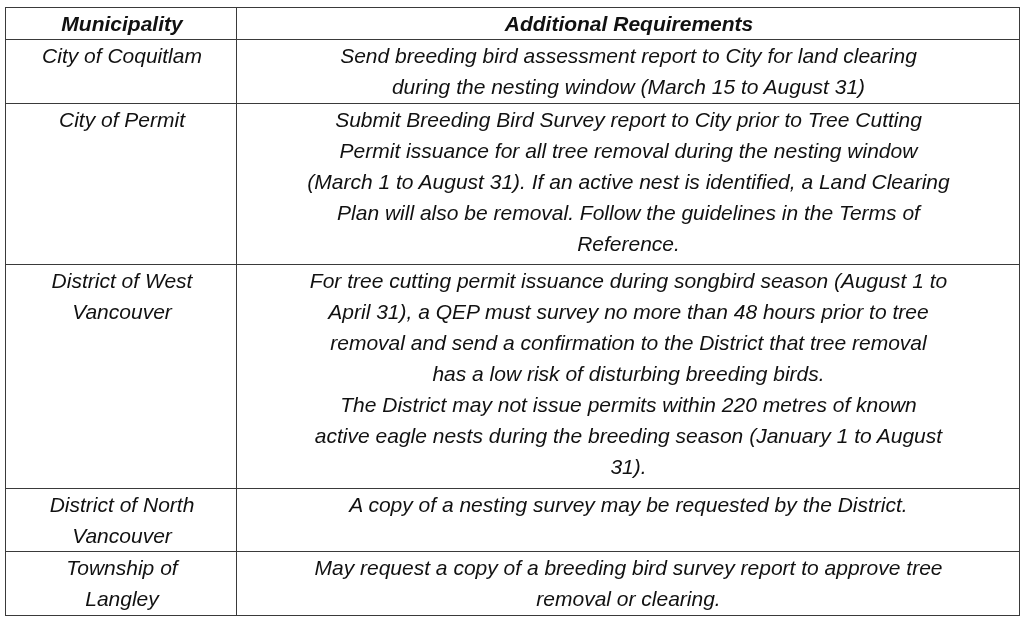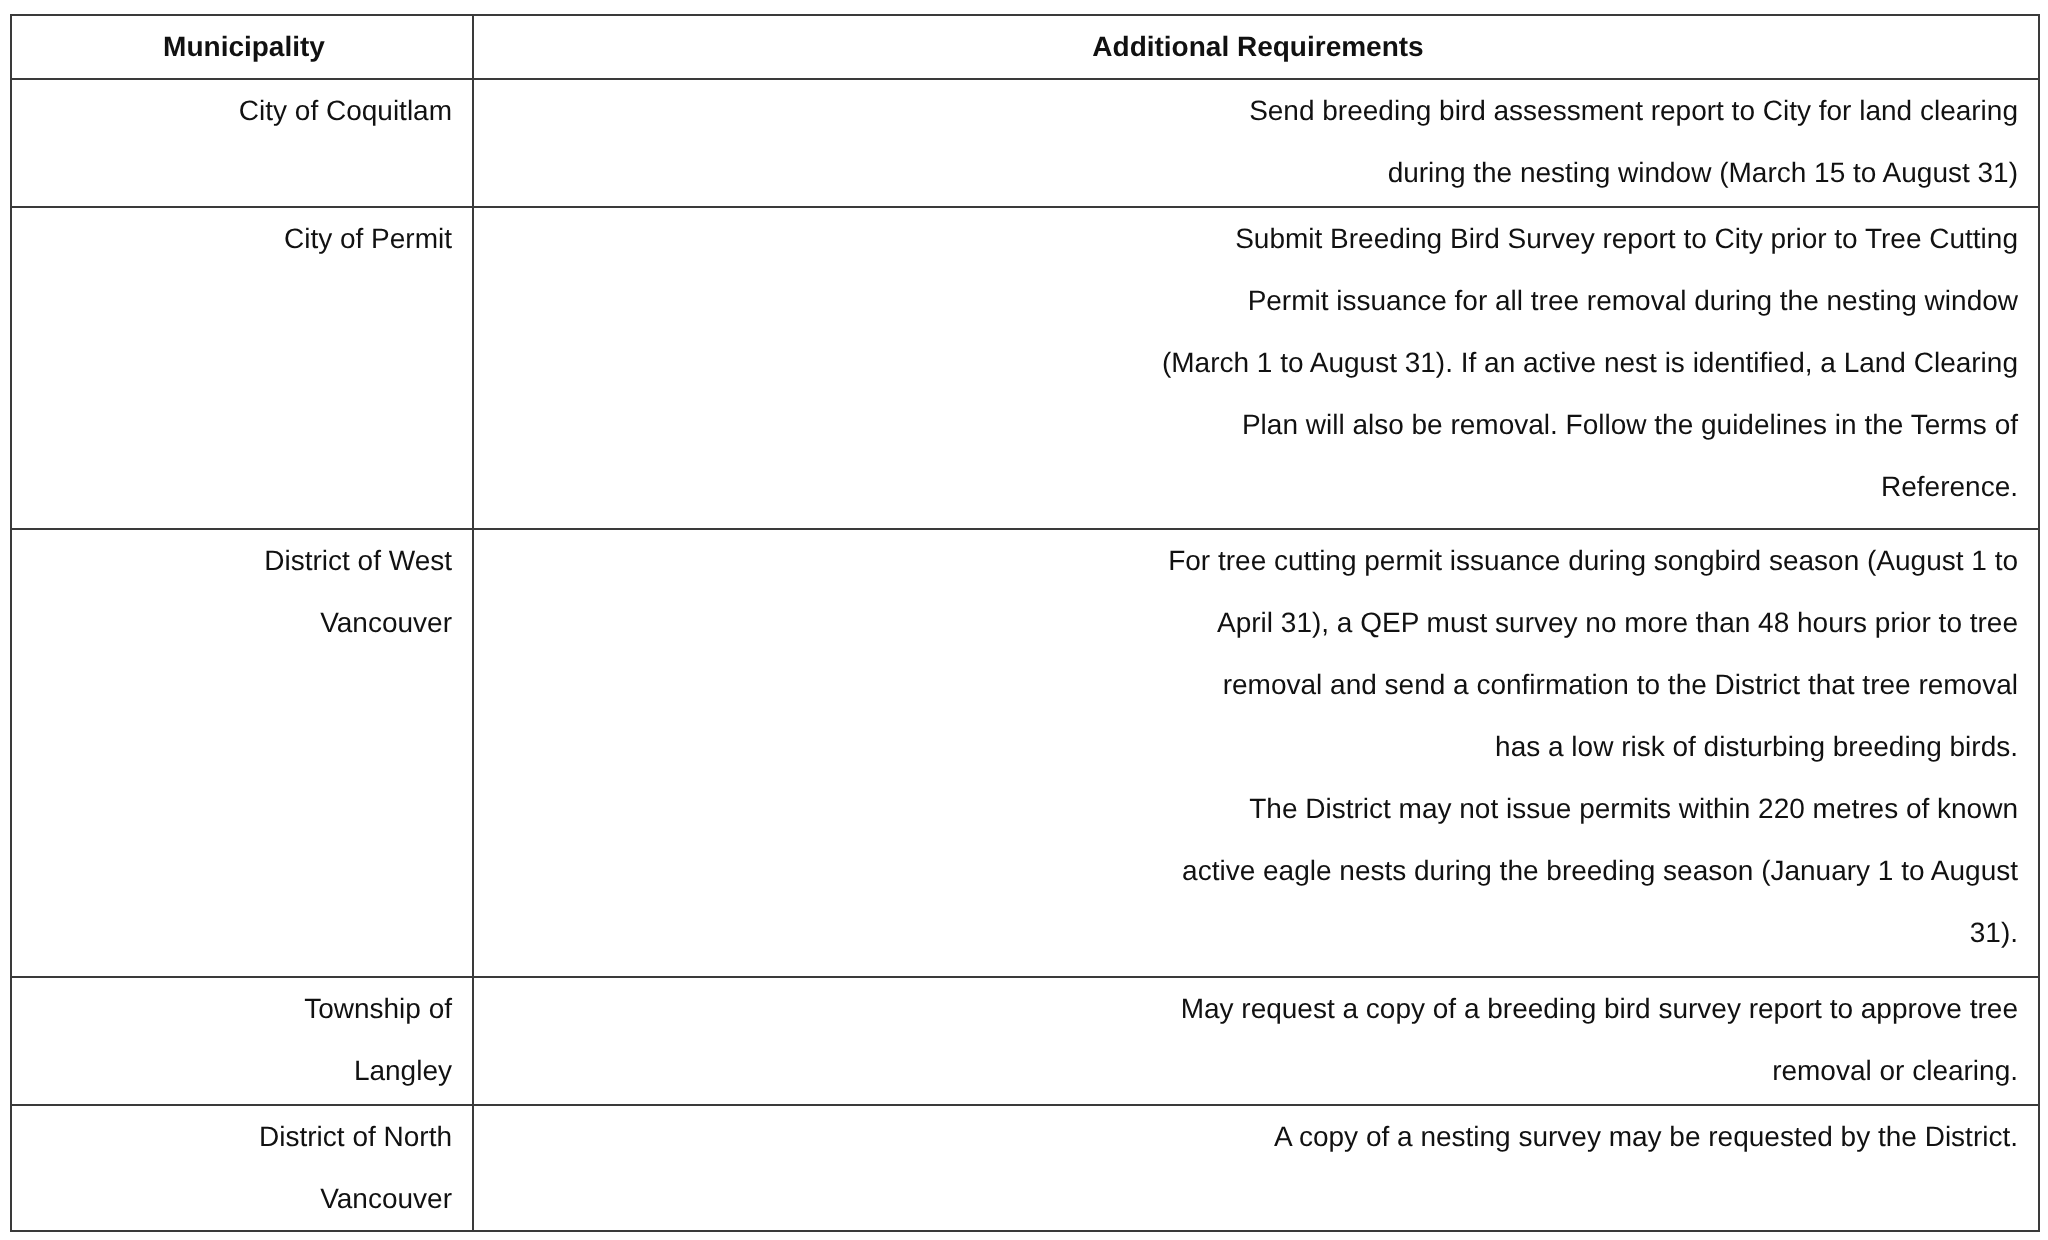--- a/index.html
+++ b/index.html
@@ -1,29 +1,29 @@
 <!DOCTYPE html>
 <html><head>
   <meta charset="utf-8">
   <style>
     html, body { margin: 0; padding: 0; background: #ffffff; }
     body { width: 1024px; height: 620px; position: relative; overflow: hidden; }
     .tbl {
       position: absolute; left: 5px; top: 7px; width: 1014px;
       border-collapse: collapse; table-layout: fixed;
       font-family: "Liberation Sans", "DejaVu Sans", sans-serif;
-      font-size: 14px; color: #111;
+      font-size: 21px; color: #111; font-style: italic;
     }
     .tbl col.c1 { width: 231px; }
     .tbl col.c2 { width: 783px; }
     .tbl th, .tbl td {
       border: 1.3px solid #3a3a3a;
       padding: 0 10px 0 12px;
       vertical-align: top;
-      text-align: right;
+      text-align: center;
       line-height: 31px;
     }
     .tbl th {
       font-weight: bold; text-align: center; height: 31px; line-height: 31px;
     }
     .tbl td.muni { padding-left: 12px; }
     .tbl td.req { padding-left: 11px; }
     .line { display: block; white-space: nowrap; }
   </style>
 </head>
@@ -70,33 +70,33 @@
       <td class="req">
         <span class="line">For tree cutting permit issuance during songbird season (August 1 to</span>
         <span class="line">April 31), a QEP must survey no more than 48 hours prior to tree</span>
         <span class="line">removal and send a confirmation to the District that tree removal</span>
         <span class="line">has a low risk of disturbing breeding birds.</span>
         <span class="line">The District may not issue permits within 220 metres of known</span>
         <span class="line">active eagle nests during the breeding season (January 1 to August</span>
         <span class="line">31).</span>
       </td>
     </tr>
+    <tr style="height:62px">
+      <td class="muni">
+        <span class="line">District of North</span>
+        <span class="line">Vancouver</span>
+      </td>
+      <td class="req">
+        <span class="line">A copy of a nesting survey may be requested by the District.</span>
+      </td>
+    </tr>
     <tr style="height:64px">
       <td class="muni">
         <span class="line">Township of</span>
         <span class="line">Langley</span>
       </td>
       <td class="req">
         <span class="line">May request a copy of a breeding bird survey report to approve tree</span>
         <span class="line">removal or clearing.</span>
       </td>
     </tr>
-    <tr style="height:62px">
-      <td class="muni">
-        <span class="line">District of North</span>
-        <span class="line">Vancouver</span>
-      </td>
-      <td class="req">
-        <span class="line">A copy of a nesting survey may be requested by the District.</span>
-      </td>
-    </tr>
   </tbody>
 </table>
 
 </body></html>

